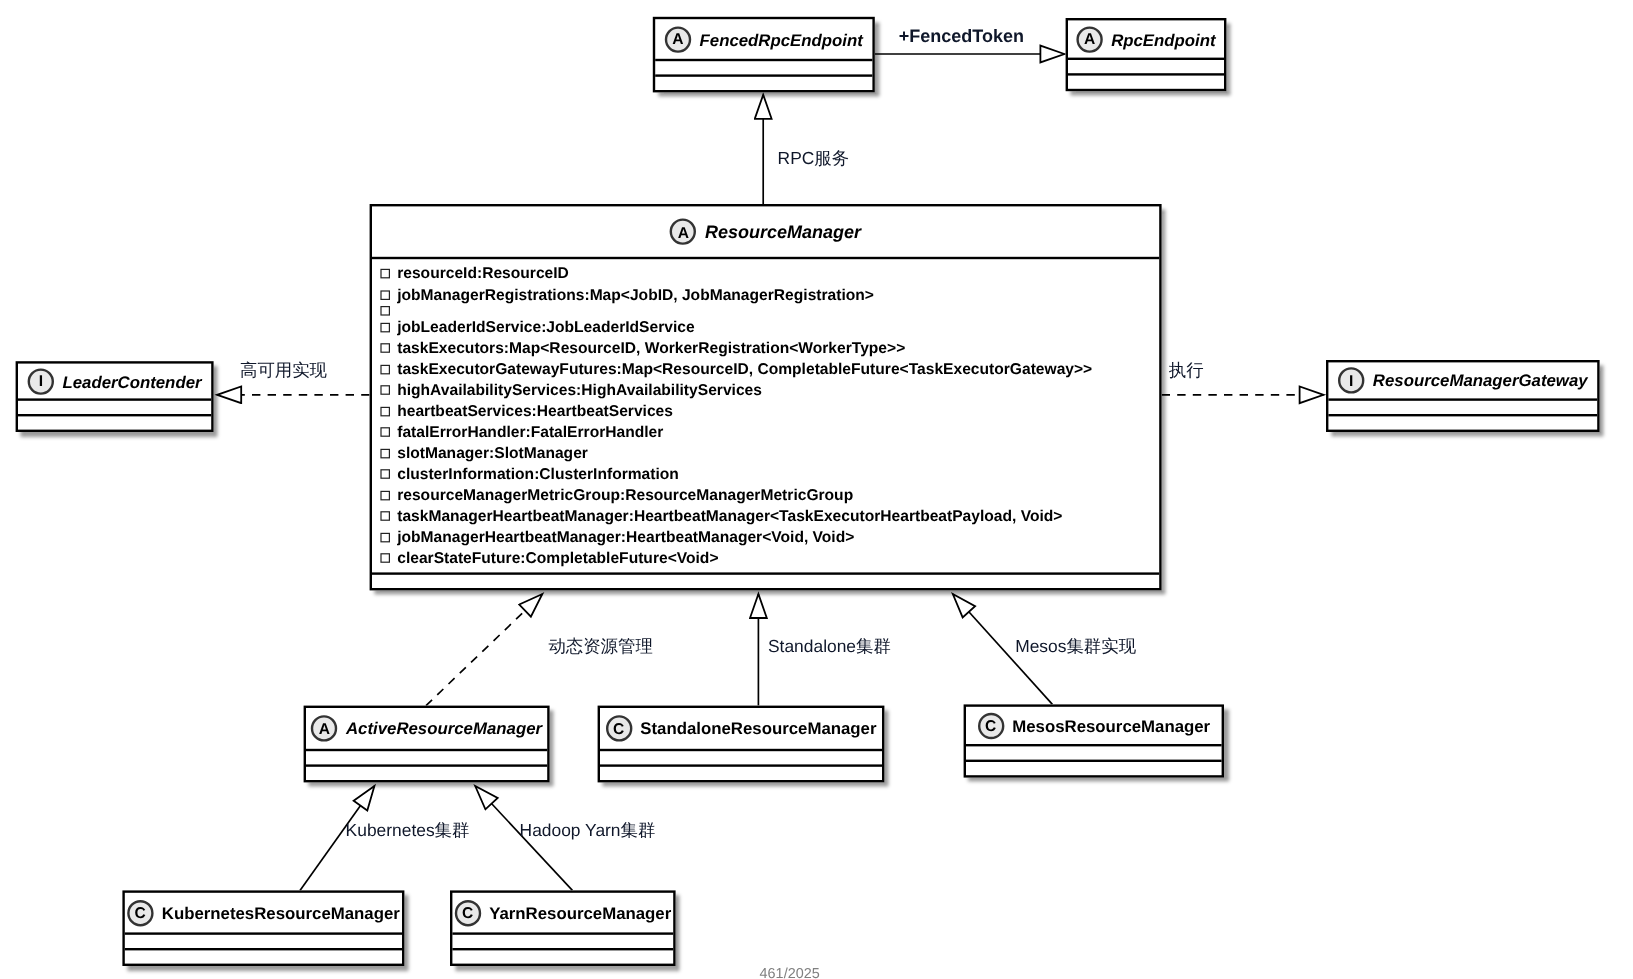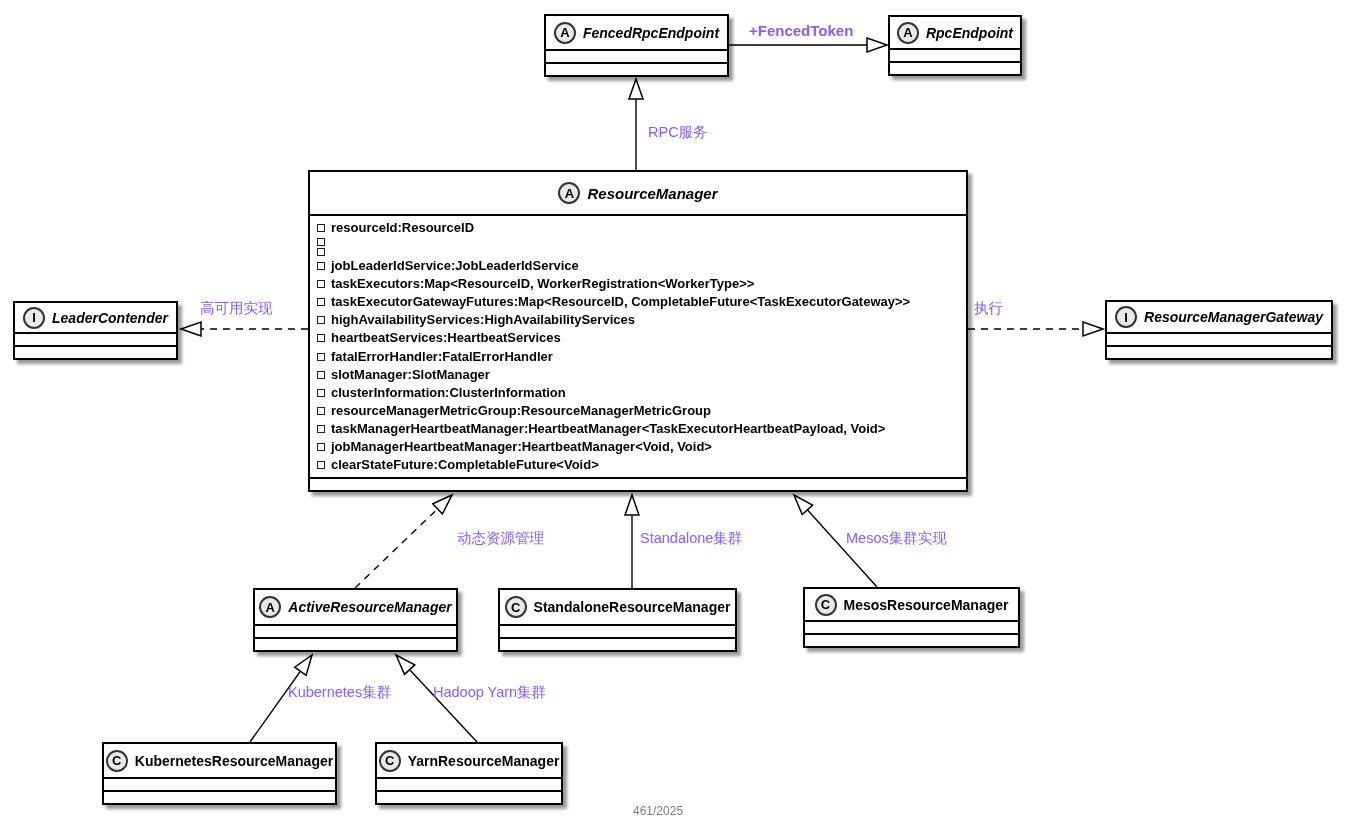--- a/index.html
+++ b/index.html
@@ -29,21 +29,21 @@
   .comp { flex:none; height:11px; border-top:2px solid #000; }
   
   .uml-box.rm .uml-title { flex:none; height:38px; }
   .rm-fields {
     flex:1; border-top:2px solid #000; padding:4px 4px 4px 7px;
     display:flex; flex-direction:column; justify-content:space-between; overflow:hidden;font-weight:bold;
   }
   .field-row { display:flex; align-items:center; gap:6px; white-space:nowrap;
     font-size:13px; line-height:16px; color:#000; }
   .field-icon { width:8px; height:8px; border:1.4px solid #222; box-sizing:border-box; flex:none; background:#fff; }
-  .edge-label { position:absolute; z-index:3; white-space:nowrap; font-size:14.5px; color:#8b5cf6; }
+  .edge-label { position:absolute; z-index:3; white-space:nowrap; font-size:14.5px; color:#0f172a; }
   .edge-label.b { font-weight:bold; font-size:15px; }
   .footer-num { position:absolute; z-index:3; font-size:12px; color:#808080; }
 </style>
 </head>
 <body>
 
 <div class="page">
 
   <svg class="edges" width="1361" height="816">
     <defs>
@@ -87,20 +87,21 @@
       <span class="badge">A</span>
       <span class="uml-name it" style="font-size:15px;">ResourceManager</span>
     </div>
     <div class="rm-fields">
       <div class="field-row">
           <span class="field-icon"></span>
           <span>resourceId:ResourceID</span>
         </div>
       <div class="field-row">
           <span class="field-icon"></span>
+          <span>jobManagerRegistrations:Map&lt;JobID, JobManagerRegistration&gt;</span>
         </div>
       <div class="field-row">
           <span class="field-icon"></span>
         </div>
       <div class="field-row">
           <span class="field-icon"></span>
           <span>jobLeaderIdService:JobLeaderIdService</span>
         </div>
       <div class="field-row">
           <span class="field-icon"></span>

